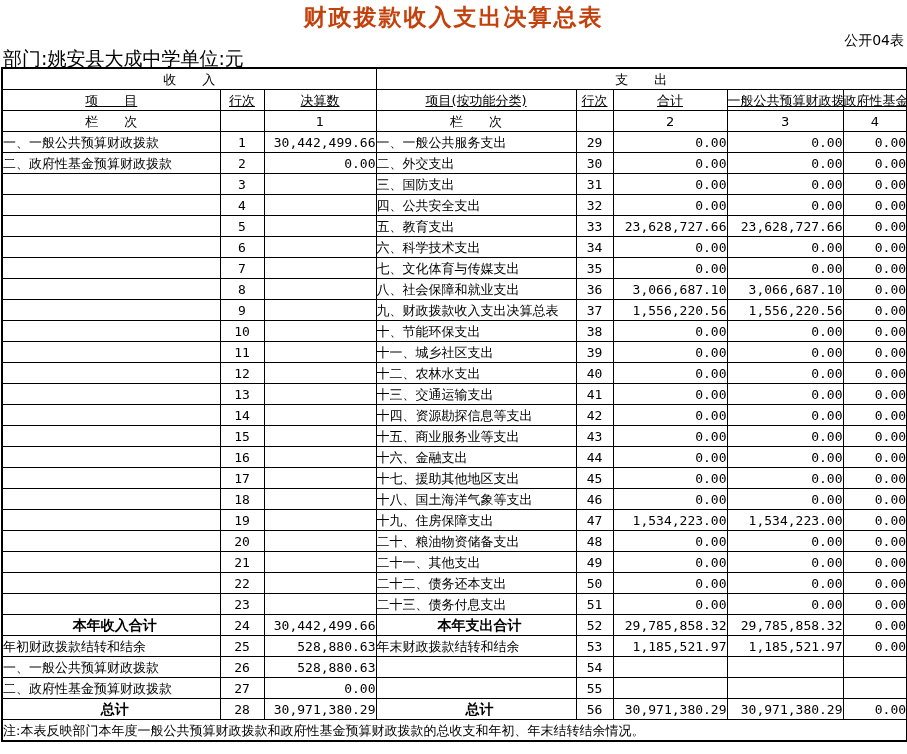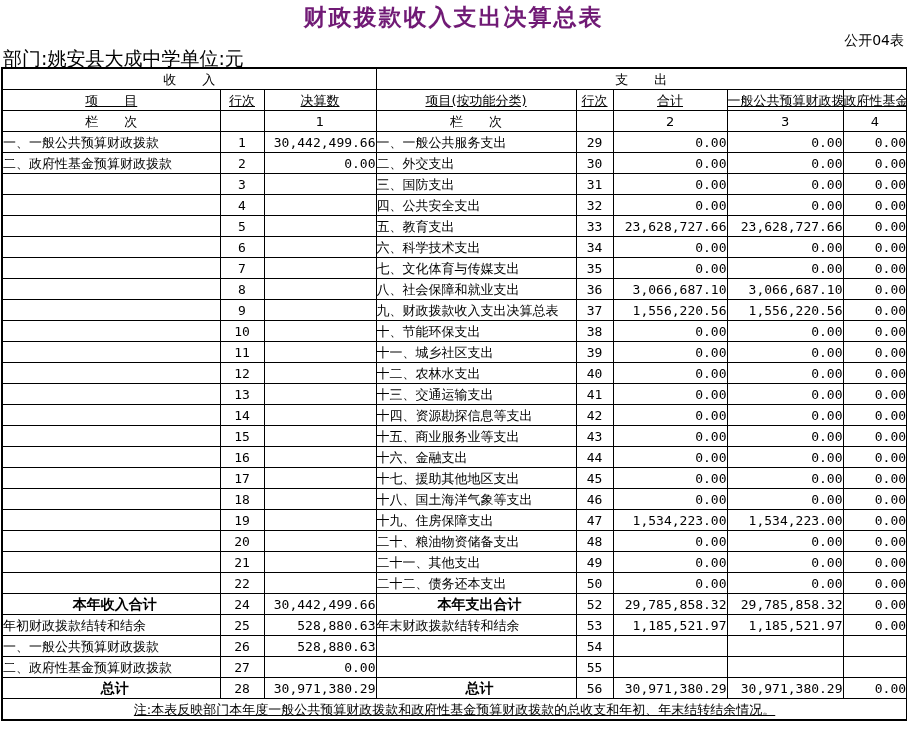--- a/index.html
+++ b/index.html
@@ -63,28 +63,28 @@
     height: 60px;
     white-space: normal;
     line-height: 18px;
     text-decoration: underline;
   }
   td.lanci { text-align: center; height: 22px; }
   td.item { text-align: left; padding-left: 2px; }
   td.item.sum { text-align: center; font-weight: bold; padding-left: 7px; font-size: 14px; }
   td.line { text-align: center; font-family: "DejaVu Sans Mono", monospace; }
   td.num  { text-align: right; padding-right: 3px; font-family: "DejaVu Sans Mono", monospace; }
-  td.note-cell { text-align: center; padding-left: 2px; height: 21px; font-size: 13px; text-decoration: underline; }
+  td.note-cell { text-align: left; padding-left: 2px; height: 21px; font-size: 13px; }
 </style>
 </head>
 <body>
 
 <div class="page">
 
-  <div class="title" style="color: #701a75;">财政拨款收入支出决算总表</div>
+  <div class="title" style="color: #c2410c;">财政拨款收入支出决算总表</div>
 
   <div class="meta-line1">公开04表</div>
 
   <div class="meta-line2">
     <span>部门:姚安县大成中学</span>
     <span>单位:元</span>
   </div>
 
   <table class="fiscal">
     <colgroup>
@@ -338,20 +338,30 @@
           <td class="item"></td>
           <td class="line">22</td>
           <td class="num"></td>
           <td class="item">二十二、债务还本支出</td>
           <td class="line">50</td>
           <td class="num">0.00</td>
           <td class="num">0.00</td>
           <td class="num">0.00</td>
         </tr>
         <tr>
+          <td class="item"></td>
+          <td class="line">23</td>
+          <td class="num"></td>
+          <td class="item">二十三、债务付息支出</td>
+          <td class="line">51</td>
+          <td class="num">0.00</td>
+          <td class="num">0.00</td>
+          <td class="num">0.00</td>
+        </tr>
+        <tr>
           <td class="item sum">本年收入合计</td>
           <td class="line">24</td>
           <td class="num">30,442,499.66</td>
           <td class="item sum">本年支出合计</td>
           <td class="line">52</td>
           <td class="num">29,785,858.32</td>
           <td class="num">29,785,858.32</td>
           <td class="num">0.00</td>
         </tr>
         <tr>

